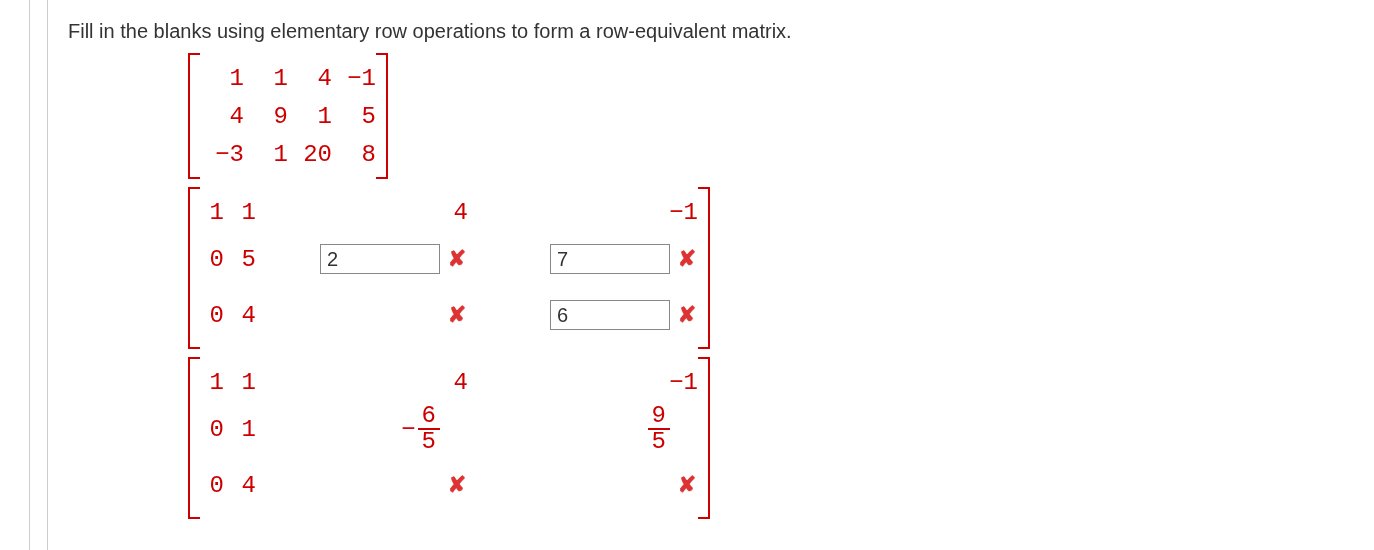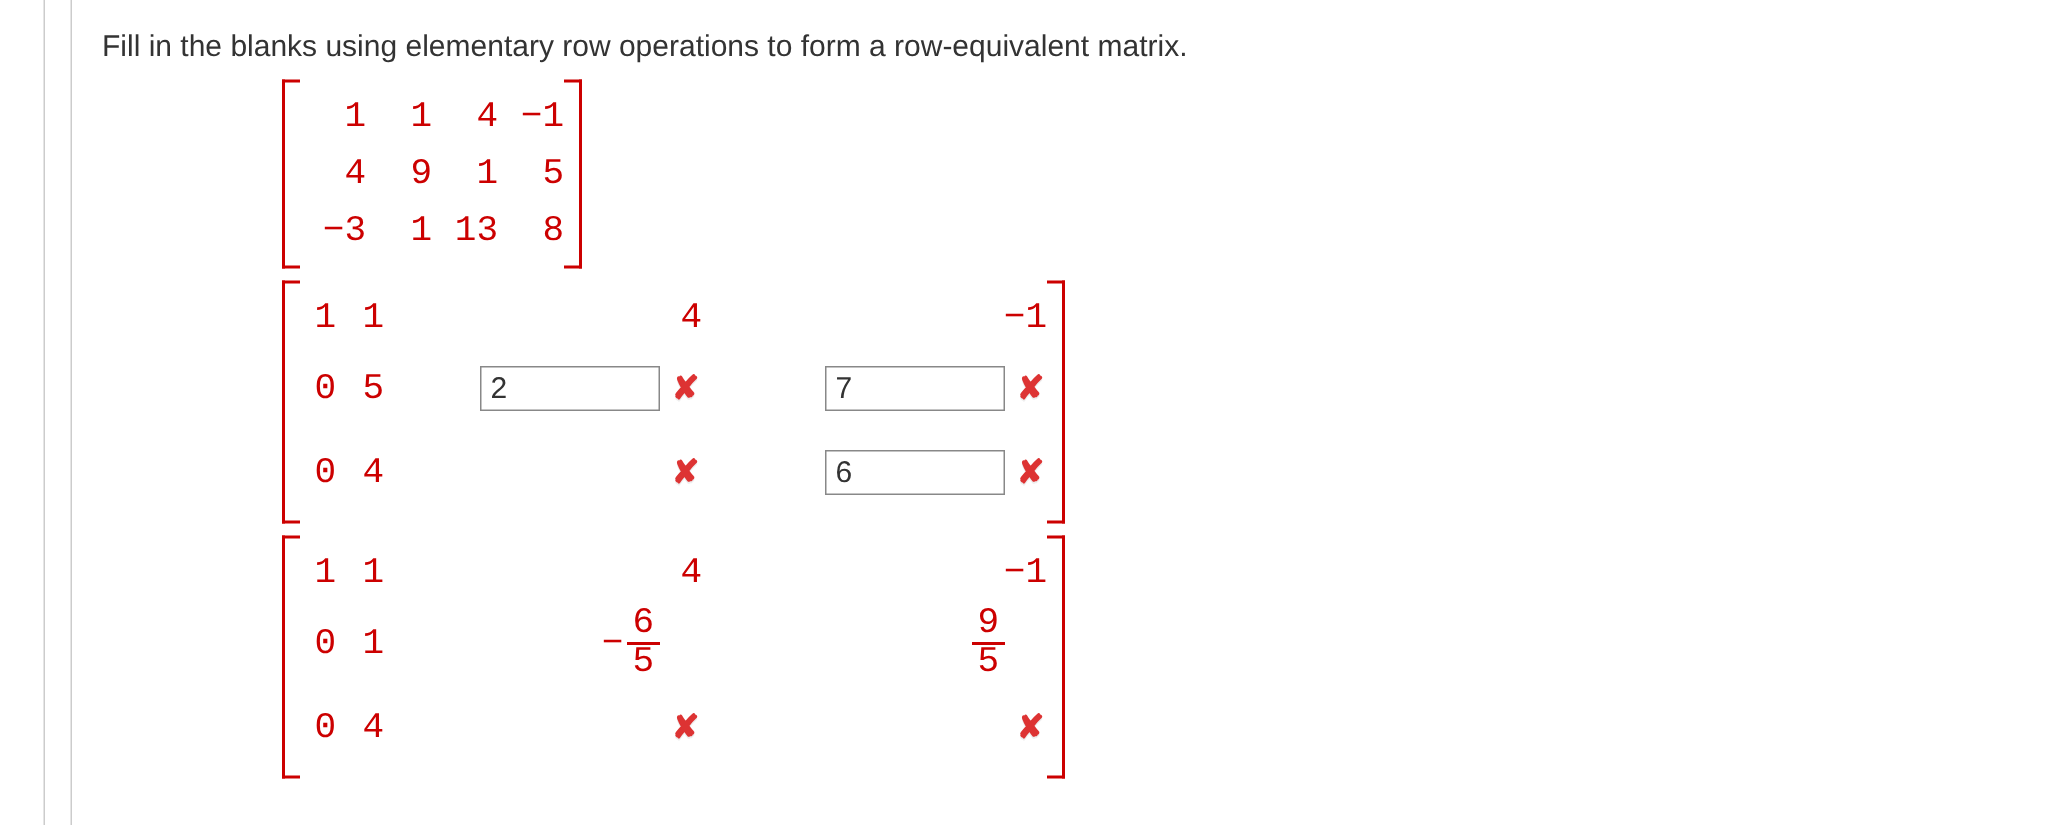--- a/index.html
+++ b/index.html
@@ -144,21 +144,21 @@
         </div>
         <div class="matrix-row">
           <span class="cell">4</span>
           <span class="cell">9</span>
           <span class="cell">1</span>
           <span class="cell">5</span>
         </div>
         <div class="matrix-row">
           <span class="cell">−3</span>
           <span class="cell">1</span>
-          <span class="cell">13</span>
+          <span class="cell">20</span>
           <span class="cell">8</span>
         </div>
       </div>
       <br>
 
       
       <div class="matrix mbig">
         <div class="matrix-row">
           <span class="cell col-a">1</span>
           <span class="cell col-b">1</span>

